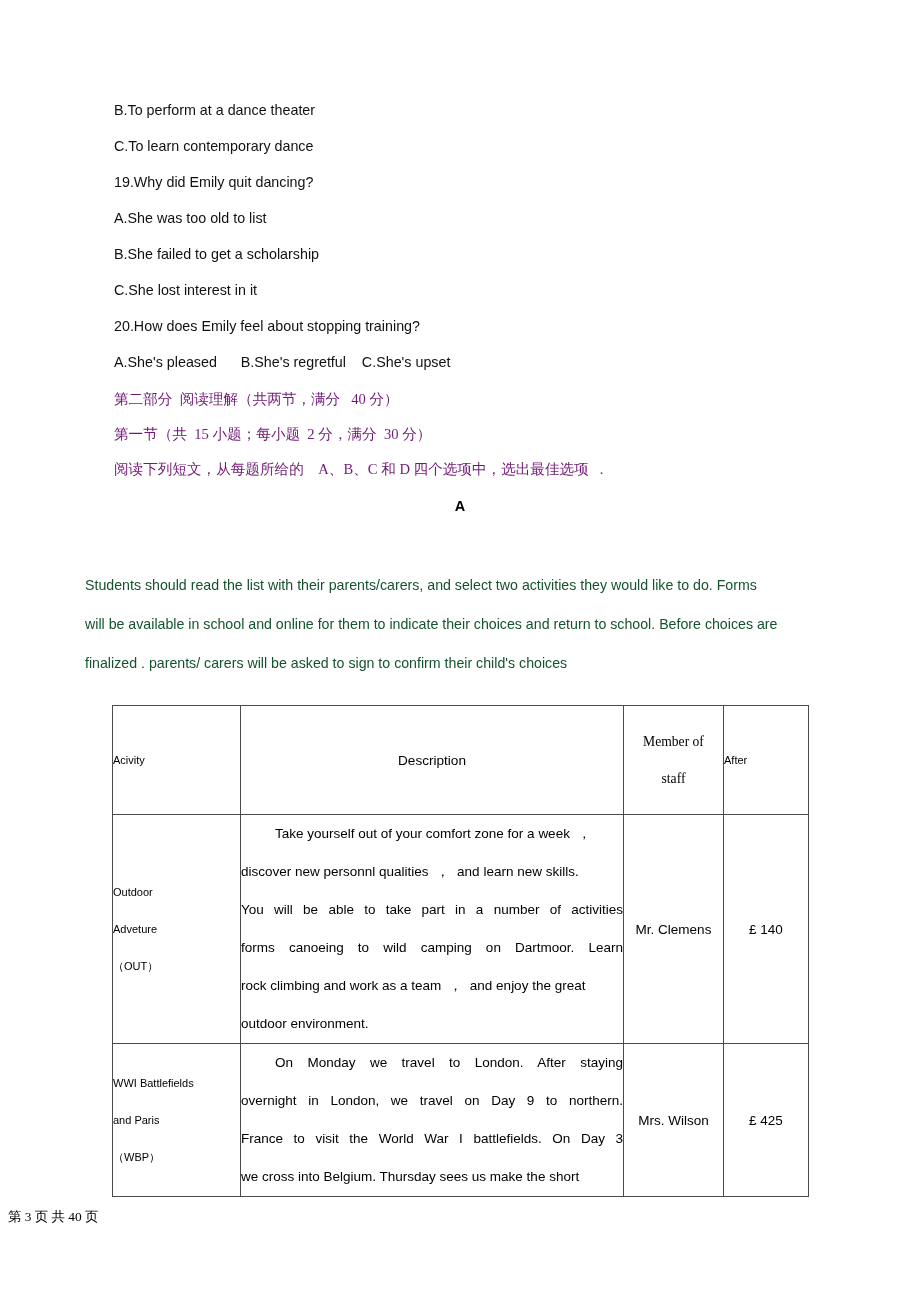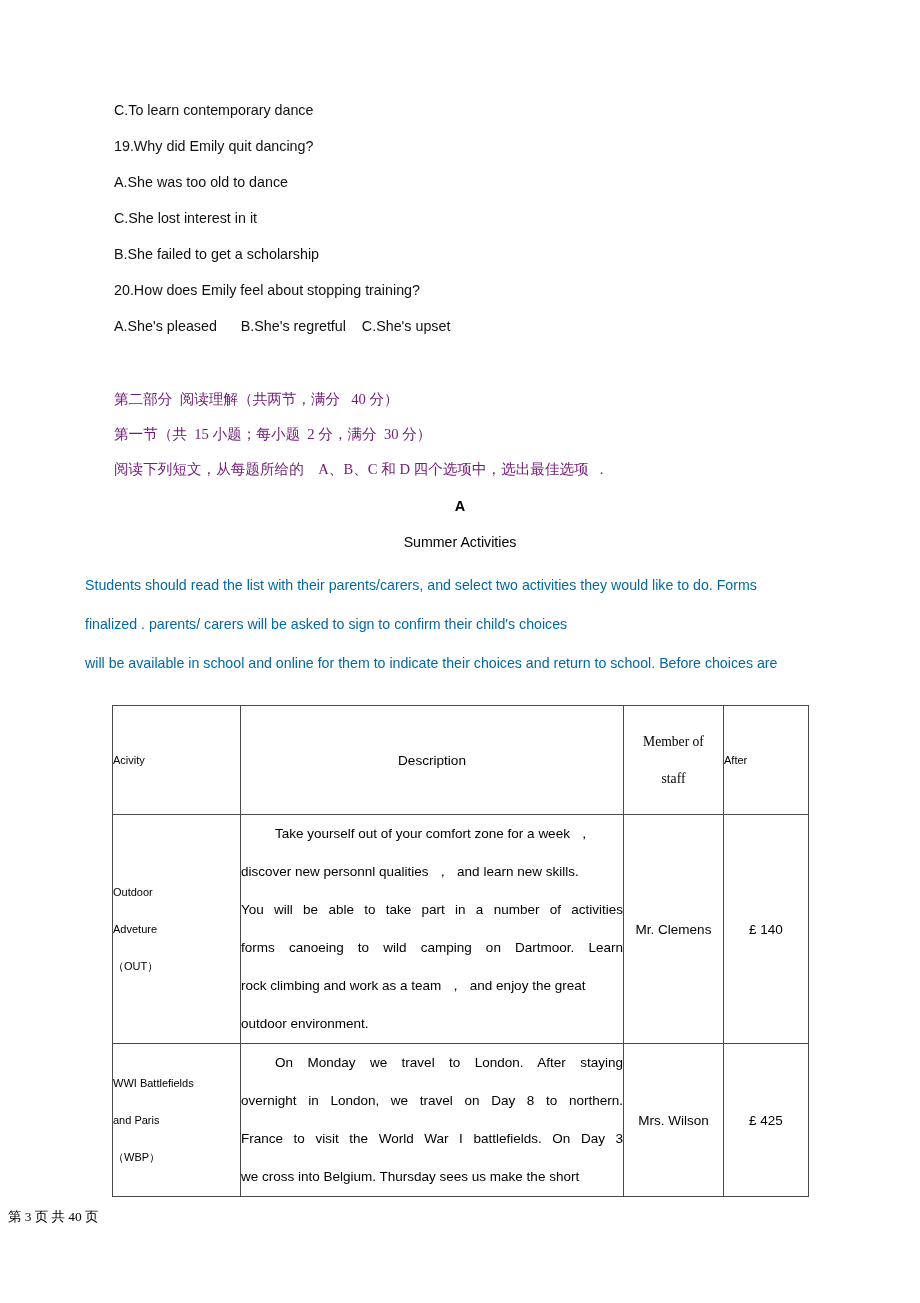--- a/index.html
+++ b/index.html
@@ -76,21 +76,21 @@
   .intro {
     position: absolute;
     left: 85px;
     top: 566px;
     width: 722px;
   }
   .intro-line {
     font-size: 14.2px;
     line-height: 39px;
     white-space: pre;
-    color: #0369a1;
+    color: #14532d;
   }
 
   
   .tbl {
     position: absolute;
     left: 112px;
     top: 705px;
     width: 696px;
     border-collapse: collapse;
     table-layout: fixed;
@@ -157,42 +157,42 @@
     font-family: "Liberation Serif", "DejaVu Serif", serif;
     white-space: pre;
   }
 </style>
 </head>
 <body>
 
 <div class="page">
 
   <div class="qblock">
+    <div class="qline">B.To perform at a dance theater</div>
     <div class="qline">C.To learn contemporary dance</div>
     <div class="qline">19.Why did Emily quit dancing?</div>
-    <div class="qline">A.She was too old to dance</div>
+    <div class="qline">A.She was too old to list</div>
+    <div class="qline">B.She failed to get a scholarship</div>
     <div class="qline">C.She lost interest in it</div>
-    <div class="qline">B.She failed to get a scholarship</div>
     <div class="qline">20.How does Emily feel about stopping training?</div>
     <div class="qline">A.She's pleased      B.She's regretful    C.She's upset</div>
   </div>
 
   <div class="cnblock">
     <div class="cnline">第二部分  阅读理解（共两节，满分   40 分）</div>
     <div class="cnline">第一节（共  15 小题；每小题  2 分，满分  30 分）</div>
     <div class="cnline">阅读下列短文，从每题所给的    A、B、C 和 D 四个选项中，选出最佳选项   .</div>
   </div>
 
   <div class="sec-letter">A</div>
-  <div class="sec-title">Summer Activities</div>
 
   <div class="intro">
     <div class="intro-line">Students should read the list with their parents/carers, and select two activities they would like to do. Forms</div>
+    <div class="intro-line">will be available in school and online for them to indicate their choices and return to school. Before choices are</div>
     <div class="intro-line">finalized . parents/ carers will be asked to sign to confirm their child's choices</div>
-    <div class="intro-line">will be available in school and online for them to indicate their choices and return to school. Before choices are</div>
   </div>
 
   <table class="tbl">
     <colgroup>
       <col class="col-act">
       <col class="col-desc">
       <col class="col-staff">
       <col class="col-cost">
     </colgroup>
     <tbody>
@@ -225,21 +225,21 @@
       </tr>
 
       <tr>
         <td class="cell-center">
           <span class="sub">WWI Battlefields</span>
           <span class="sub">and Paris</span>
           <span class="sub">（WBP）</span>
         </td>
         <td class="desc-cell">
           <span class="desc-line just indent">On Monday we travel to London. After staying</span>
-          <span class="desc-line just">overnight in London, we travel on Day 8 to northern.</span>
+          <span class="desc-line just">overnight in London, we travel on Day 9 to northern.</span>
           <span class="desc-line just">France to visit the World War I battlefields. On Day 3</span>
           <span class="desc-line last">we cross into Belgium. Thursday sees us make the short</span>
         </td>
         <td class="staff-cell">Mrs. Wilson</td>
         <td class="cost-cell">£ 425</td>
       </tr>
     </tbody>
   </table>
 
   <div class="footer">第 3 页 共 40 页</div>

